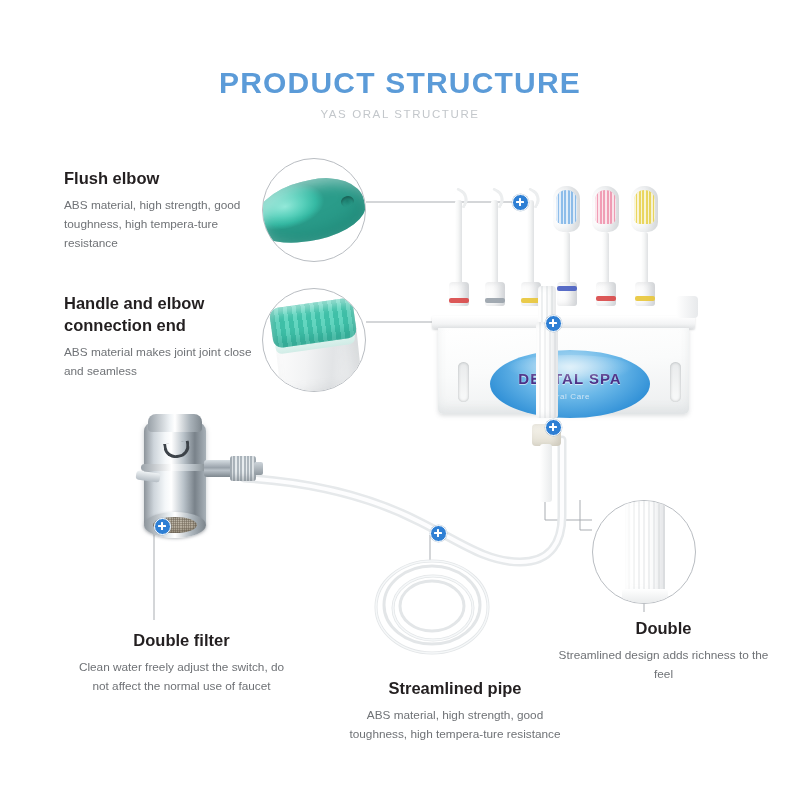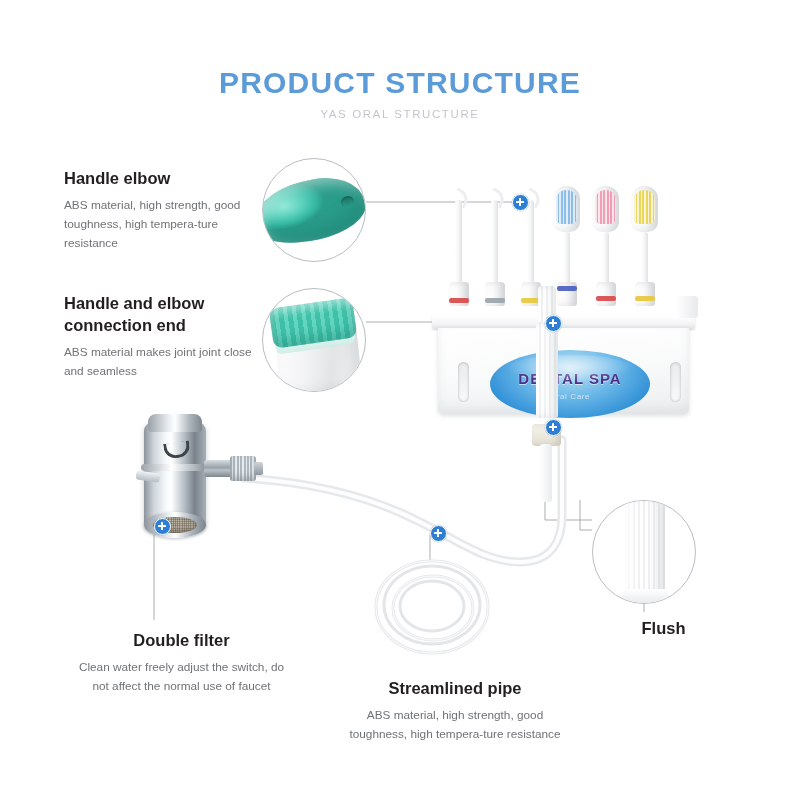--- a/index.html
+++ b/index.html
@@ -401,36 +401,37 @@
     <div class="fc-mesh"></div>
   </div>
 
   <div class="plus" style="left:512px;top:194px;"></div>
   <div class="plus" style="left:545px;top:315px;"></div>
   <div class="plus" style="left:545px;top:419px;"></div>
   <div class="plus" style="left:154px;top:518px;"></div>
   <div class="plus" style="left:430px;top:525px;"></div>
 
   <div class="blk" id="blk-flush">
-    <div class="h">Handle elbow</div>
+    <div class="h">Flush elbow</div>
     <div class="d">ABS material, high strength, good toughness, high tempera-ture resistance</div>
   </div>
 
   <div class="blk" id="blk-conn">
     <div class="h">Handle and elbow connection end</div>
     <div class="d">ABS material makes joint joint close and seamless</div>
   </div>
 
   <div class="blk c" id="blk-filter">
     <div class="h">Double filter</div>
     <div class="d">Clean water freely adjust the switch, do not affect the normal use of faucet</div>
   </div>
 
   <div class="blk c" id="blk-pipe">
     <div class="h">Streamlined pipe</div>
     <div class="d">ABS material, high strength, good toughness, high tempera-ture resistance</div>
   </div>
 
   <div class="blk c" id="blk-handle">
-    <div class="h">Flush</div>
+    <div class="h">Double</div>
+    <div class="d">Streamlined design adds richness to the feel</div>
   </div>
 
 </div>
 
 </body></html>

